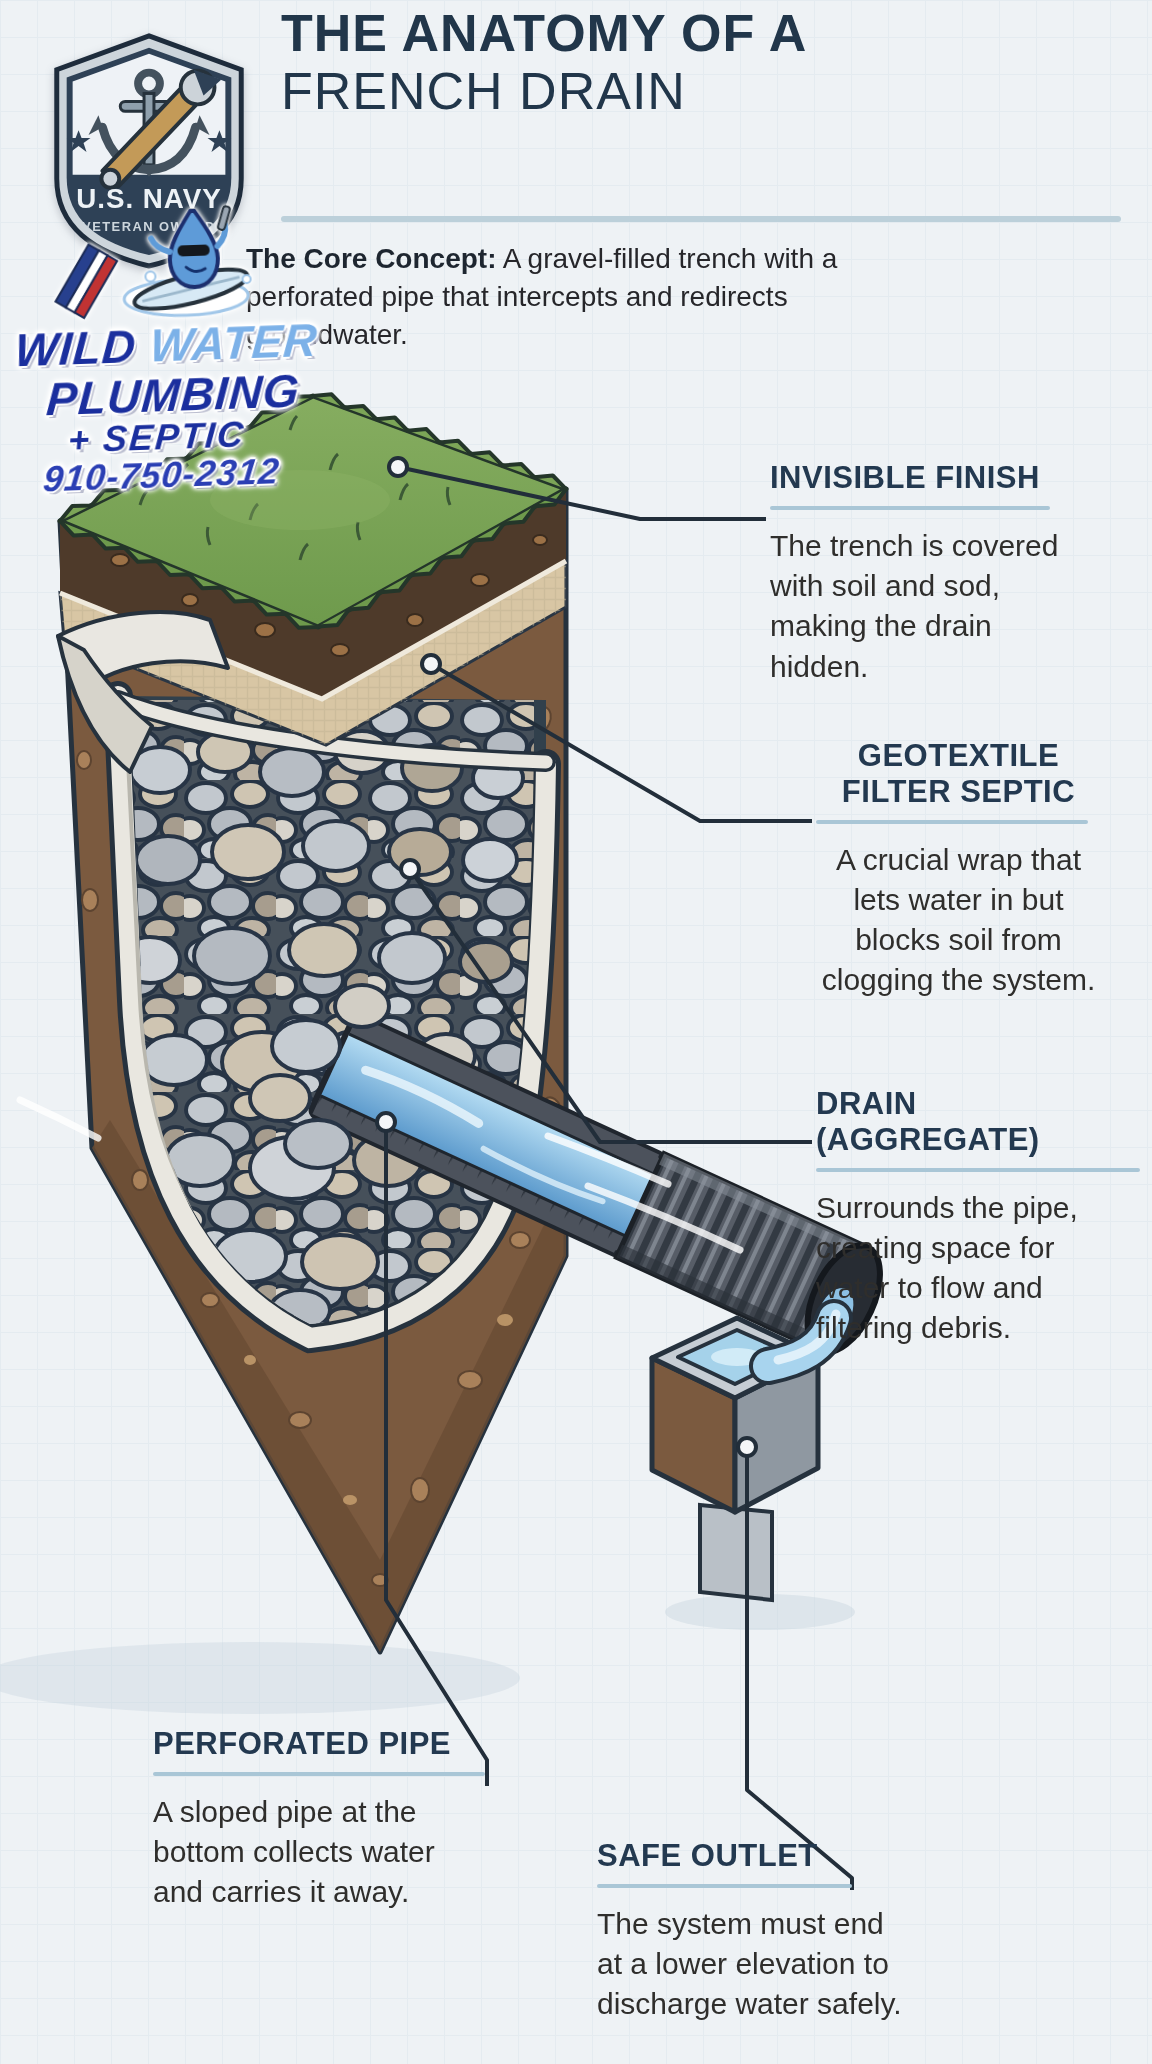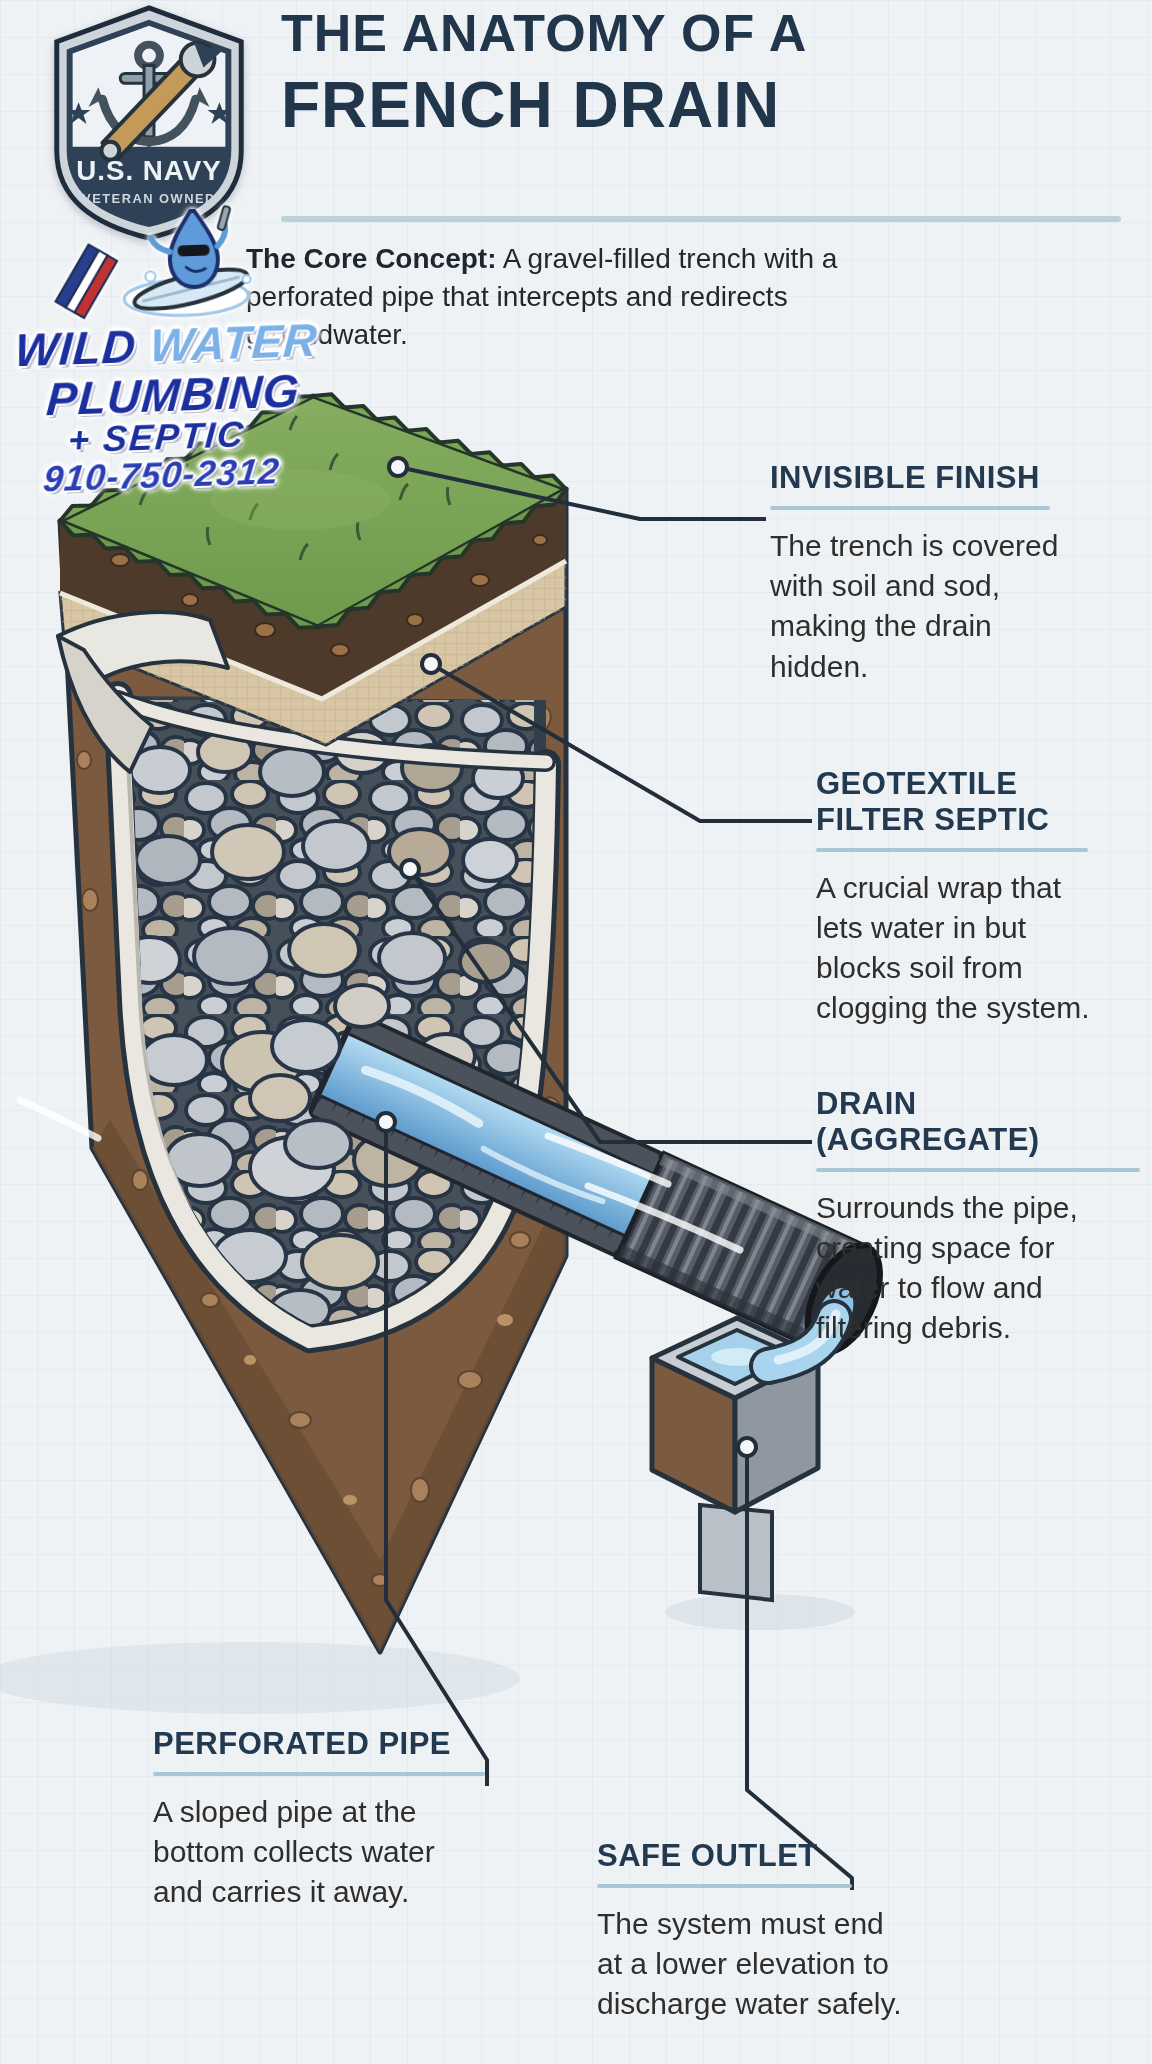--- a/index.html
+++ b/index.html
@@ -8,45 +8,45 @@
   .canvas::before{content:"";position:absolute;inset:0;
     background-image:linear-gradient(#c9d8e2 1px,transparent 1px),
                      linear-gradient(90deg,#c9d8e2 1px,transparent 1px);
     background-size:37px 37px;opacity:.25;pointer-events:none;}
   .abs{position:absolute;}
   svg{display:block;}
 
   
   .title{left:281px;top:6px;color:#21364a;}
   .title .t1{font-size:52px;font-weight:800;letter-spacing:1px;line-height:1.05;}
-  .title .t2{font-size:64px;font-weight:700;letter-spacing:1px;line-height:1.0;margin-top:12px;}
+  .title .t2{font-size:52px;font-weight:400;letter-spacing:1px;line-height:1.0;margin-top:4px;}
   .divider{left:281px;top:216px;width:840px;height:6px;background:#bcd0da;border-radius:3px;}
   .core{left:246px;top:240px;width:660px;font-size:28px;line-height:1.35;color:#26262a;margin:0;}
   .core b{font-weight:700;color:#1e2630;margin-top:31px;}
 
   
-  .badge{left:38px;top:0;filter:drop-shadow(0 3px 4px rgba(30,40,60,.25));}
+  .badge{left:38px;top:28px;filter:drop-shadow(0 3px 4px rgba(30,40,60,.25));}
   .logo{left:0px;top:198px;width:330px;transform:rotate(-2deg);z-index:5;
         filter:drop-shadow(0 0 2px #fff) drop-shadow(0 0 2px #fff);}
   .logo .wordline{position:absolute;font-style:italic;font-weight:800;white-space:nowrap;
         text-shadow:2px 0 0 #fff,-2px 0 0 #fff,0 2px 0 #fff,0 -2px 0 #fff,3px 3px 0 rgba(20,30,90,.28);}
   .w1{left:12px;top:120px;font-size:46px;color:#1b2f9e;letter-spacing:1px;transform:skewX(-6deg);}
   .w1 .lt{color:#7cb1e8;}
   .w2{left:42px;top:170px;font-size:46px;color:#1b2f9e;letter-spacing:1px;transform:skewX(-6deg);}
   .w3{left:62px;top:218px;font-size:36px;color:#1b2f9e;letter-spacing:2px;transform:skewX(-6deg);}
   .w4{left:36px;top:256px;font-size:36px;color:#2b3fb4;letter-spacing:1px;transform:skewX(-8deg);}
 
   
   .callout{color:#20364a;}
   .callout h2{margin:0;font-size:31px;font-weight:800;letter-spacing:.5px;line-height:1.16;color:#233950;}
   .callout h2 span{display:block;}
   .callout .rule{height:4px;background:#a9c6d6;border-radius:2px;margin-top:10px;}
   .callout p{margin:16px 0 0 0;font-size:30px;font-weight:500;line-height:1.34;color:#2f2e2c;}
   .c1{left:770px;top:460px;width:310px;}
-  .c2{left:816px;top:766px;width:285px;}
+  .c2{left:816px;top:738px;width:285px;text-align:center;}
   .c3{left:816px;top:1086px;width:280px;}
   .c4{left:153px;top:1726px;width:340px;}
   .c5{left:597px;top:1838px;width:320px;}
 </style>
 </head>
 <body>
 
 <div class="canvas">
 
   <svg class="abs" style="left:0;top:0;z-index:1" width="1152" height="2064" viewBox="0 0 1152 2064">

